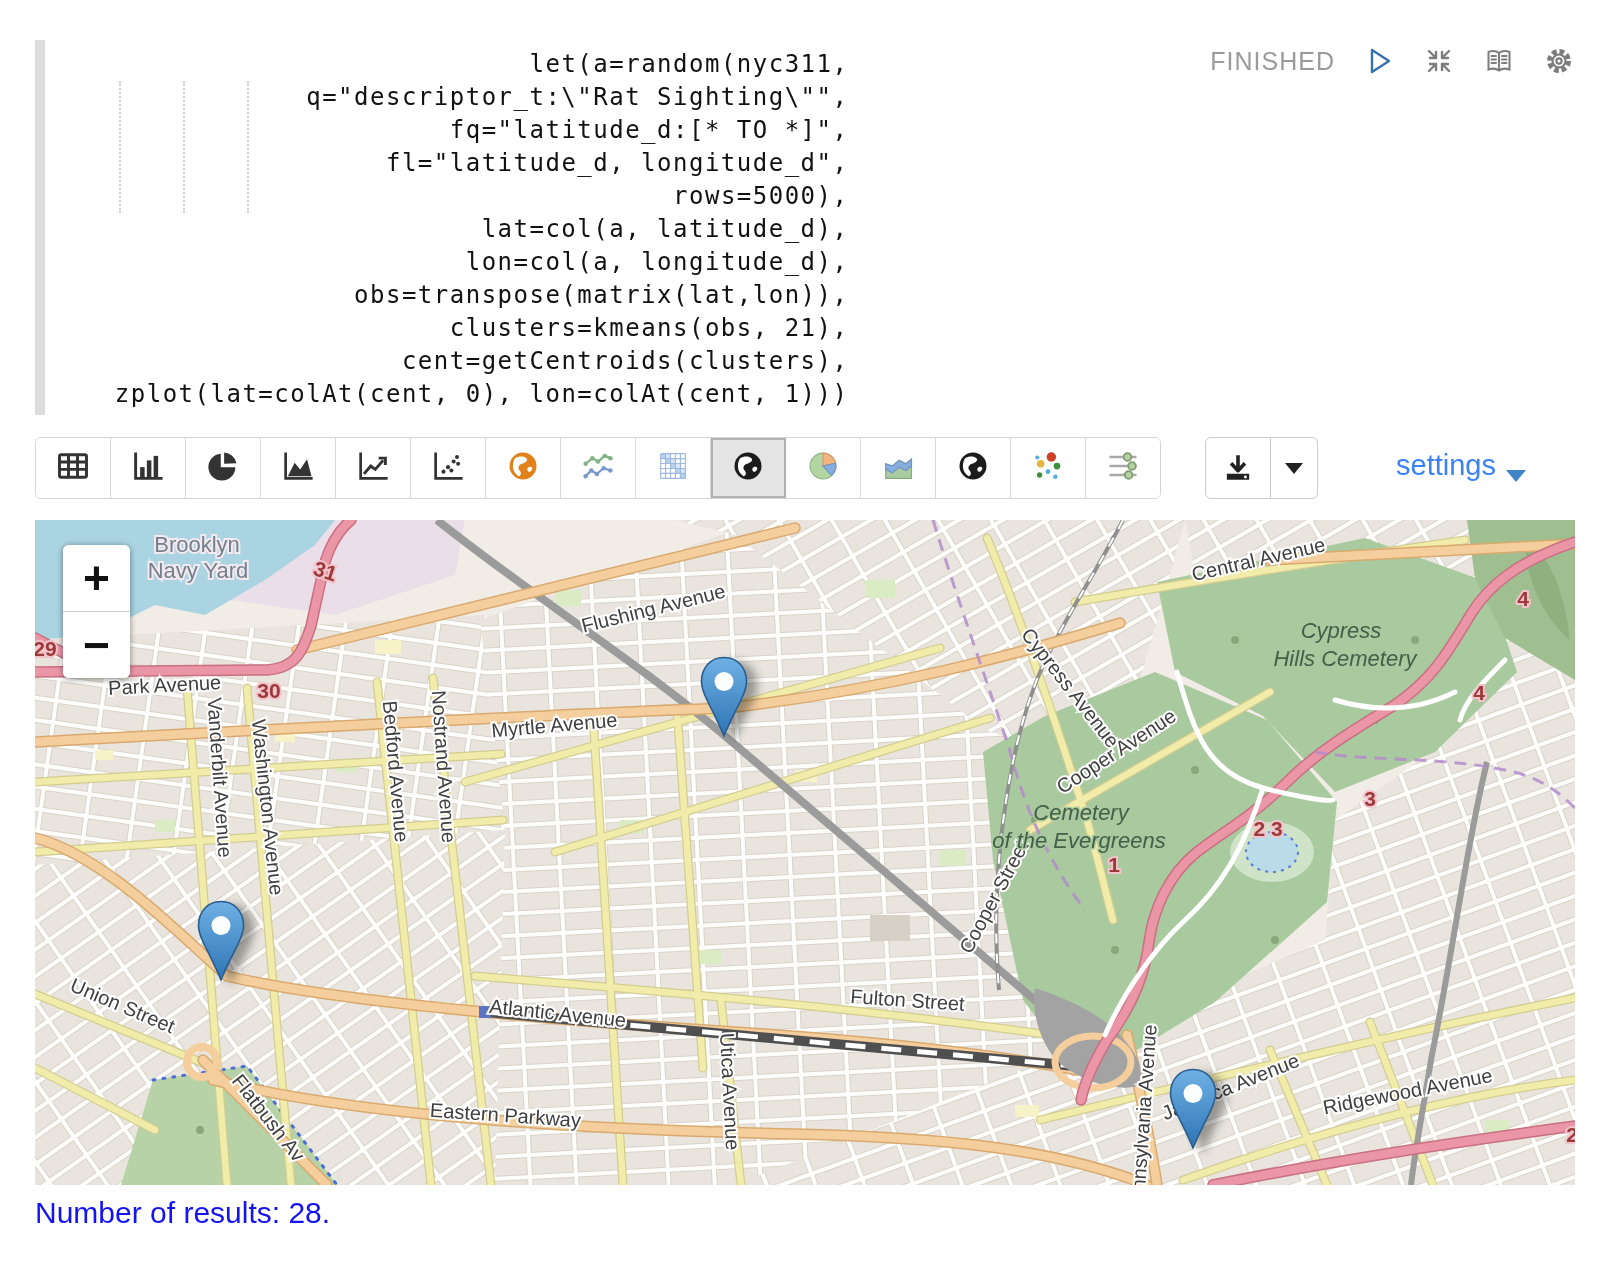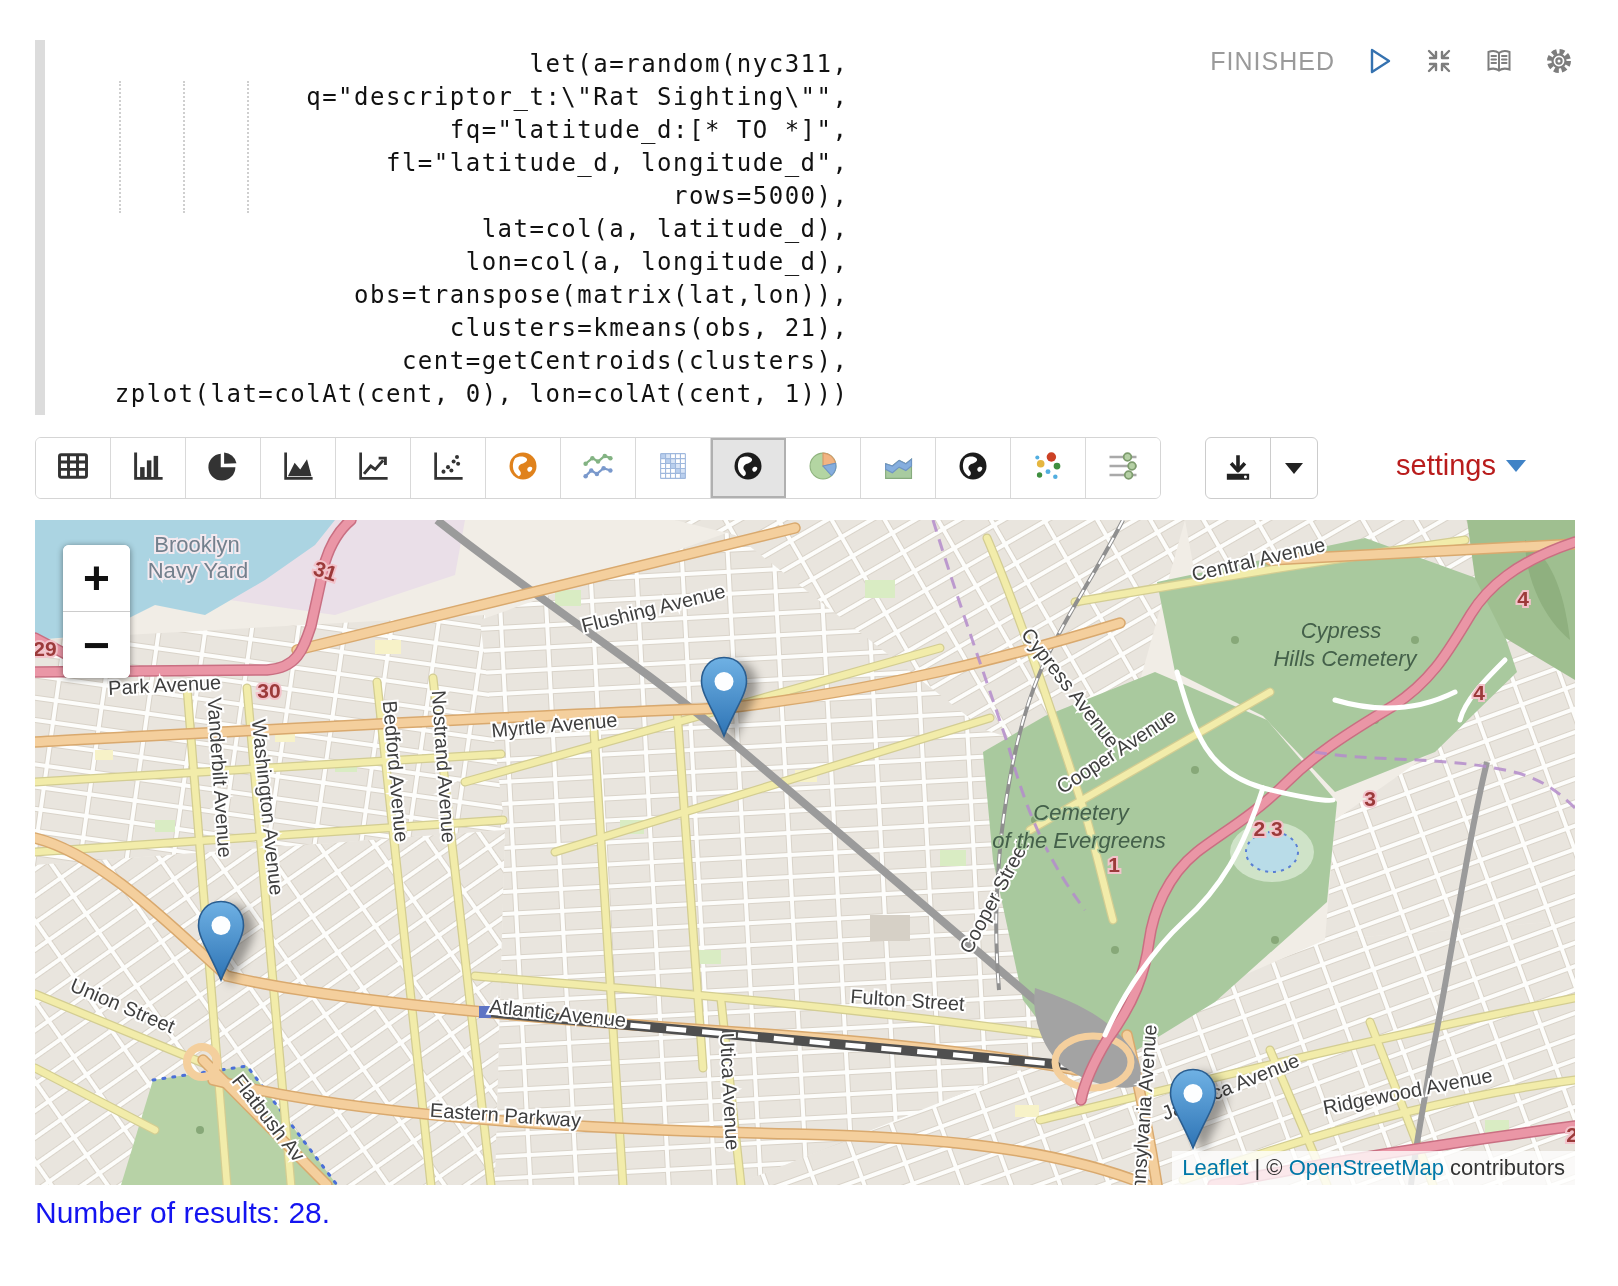--- a/index.html
+++ b/index.html
@@ -22,21 +22,21 @@
   .toolbar{position:absolute;left:35px;top:437px;display:flex;align-items:flex-start;}
   .tgroup{display:flex;border:1px solid #d5d5d5;border-radius:6px;overflow:hidden;background:#fff;}
   .tb-btn{width:74px;height:60px;display:flex;align-items:center;justify-content:center;
           border-right:1px solid #d9d9d9;background:#fff;cursor:pointer;}
   .tb-btn:last-child{border-right:none;}
   .tb-btn.selected{background:#e4e4e4;outline:2px solid #b0b0b0;outline-offset:-2px;}
   .dlgroup{display:flex;border:1px solid #ccc;border-radius:6px;overflow:hidden;margin-left:44px;background:#fff;}
   .dl-btn{width:64px;height:60px;display:flex;align-items:center;justify-content:center;cursor:pointer;}
   .dl-caret{width:46px;height:60px;display:flex;align-items:center;justify-content:center;border-left:1px solid #ccc;cursor:pointer;}
   .caret-down{width:0;height:0;border-left:9px solid transparent;border-right:9px solid transparent;border-top:11px solid #222;}
-  .settings{margin-left:78px;margin-top:12px;color:#b91c1c;font-size:29px;display:flex;align-items:center;gap:10px;cursor:pointer;}
+  .settings{margin-left:78px;margin-top:12px;color:#3b82f6;font-size:29px;display:flex;align-items:flex-end;gap:10px;cursor:pointer;}
   .settings .caret-down{border-top-color:#4083c6;border-left-width:10px;border-right-width:10px;border-top-width:12px;}
 
   
   .map{position:absolute;left:35px;top:520px;width:1540px;height:665px;background:#5eead4;overflow:hidden;}
   .map svg.base{position:absolute;left:0;top:0;}
   .zoomctl{position:absolute;left:28px;top:25px;width:67px;background:#fff;border-radius:6px;
            box-shadow:0 1px 6px rgba(0,0,0,.45);overflow:hidden;z-index:30;}
   .zbtn{width:67px;height:66px;display:flex;align-items:center;justify-content:center;
         font-size:46px;font-weight:bold;color:#111;cursor:pointer;background:#fff;}
   .zbtn:first-child{border-bottom:1px solid #ccc;}
@@ -481,21 +481,20 @@
         <text class="shield" transform="translate(1079,352) rotate(0)">1</text>
         <text class="shield" transform="translate(1537,622) rotate(0)">2</text>
       </g>
   </svg>
 
   <div class="zoomctl">
     <div class="zbtn">+</div>
     <div class="zbtn">−</div>
   </div>
 
-  <div class="attrib"><a>Leaflet</a><span> | © </span><a>OpenStreetMap</a><span> contributors</span></div>
 
   <div id="markers">
       <div class="marker" style="left: 664px; top: 136px;"><svg width="50" height="82" viewBox="0 0 50 82">
           <path d="M25,1.5 C38.2,1.5 47.5,11.4 47.5,25.5 C47.5,38 36,53 25,80 C14,53 2.5,38 2.5,25.5 C2.5,11.4 11.8,1.5 25,1.5 Z" fill="url(#pinGrad)" stroke="#2a5d8f" stroke-width="1.6"></path>
           <circle cx="25" cy="25.5" r="9.5" fill="#fdfeff"></circle>
         </svg></div>
       <div class="marker" style="left: 161px; top: 380px;"><svg width="50" height="82" viewBox="0 0 50 82">
           <path d="M25,1.5 C38.2,1.5 47.5,11.4 47.5,25.5 C47.5,38 36,53 25,80 C14,53 2.5,38 2.5,25.5 C2.5,11.4 11.8,1.5 25,1.5 Z" fill="url(#pinGrad)" stroke="#2a5d8f" stroke-width="1.6"></path>
           <circle cx="25" cy="25.5" r="9.5" fill="#fdfeff"></circle>
         </svg></div>

